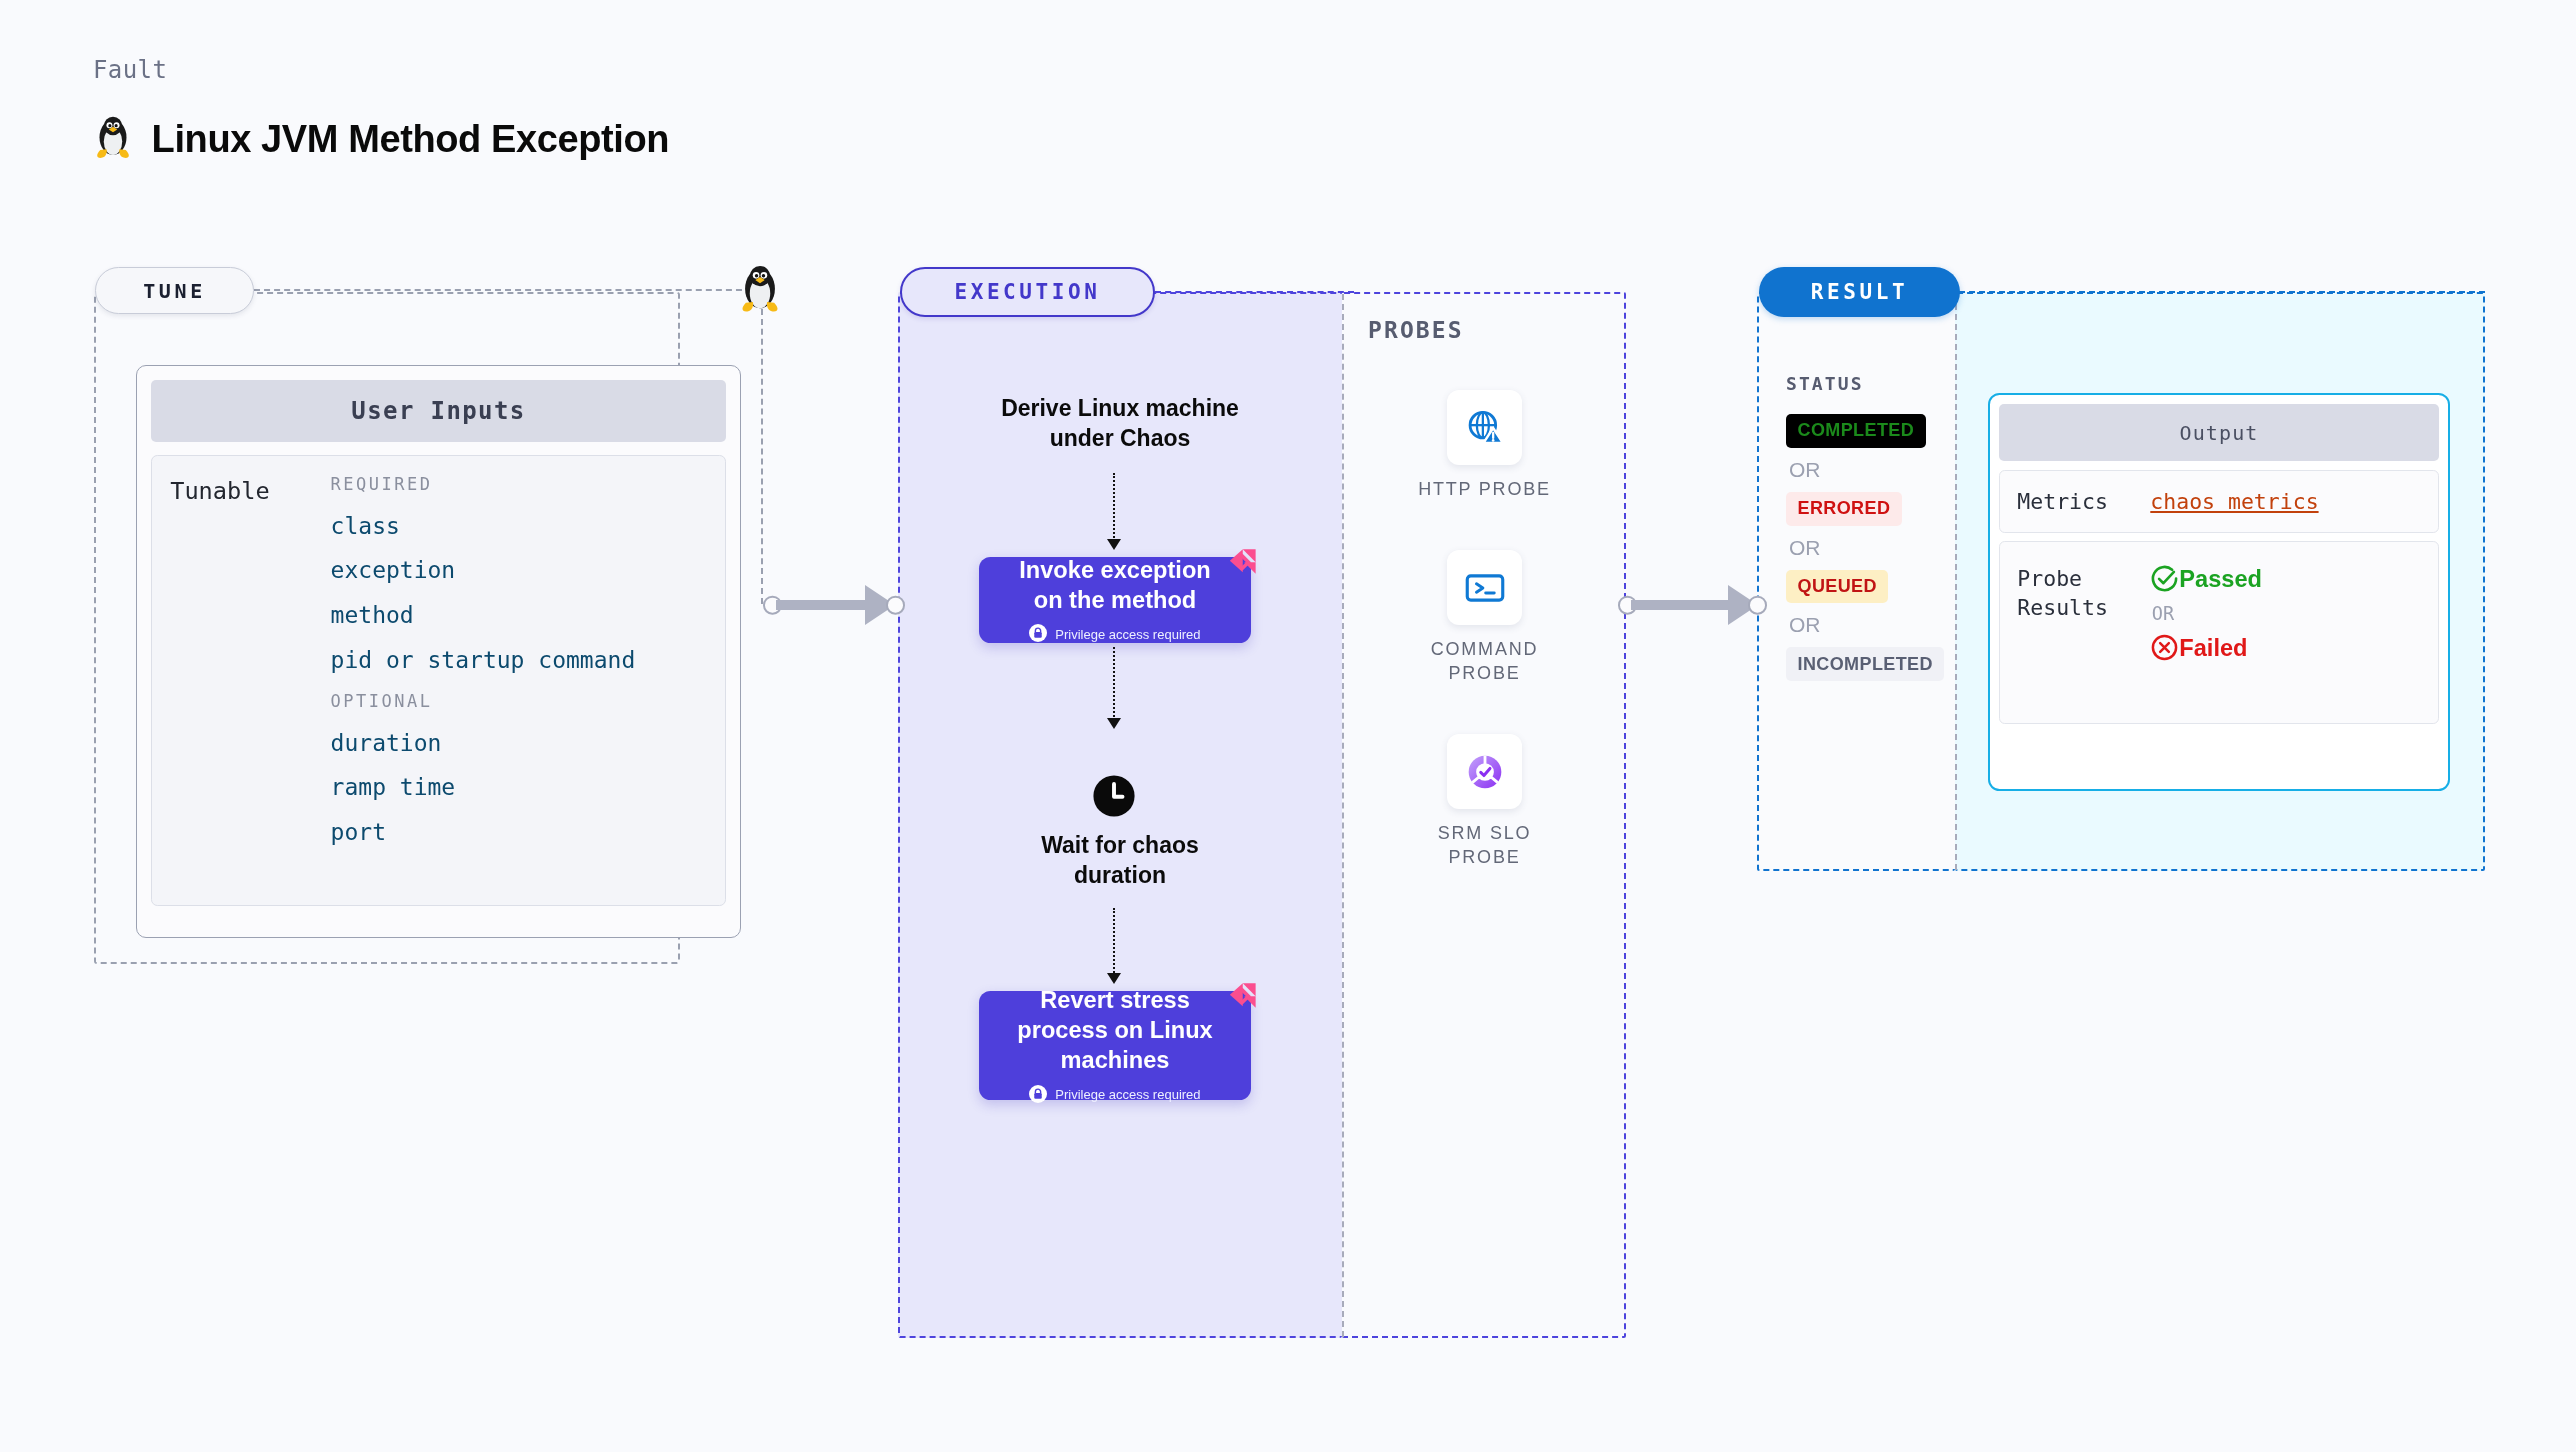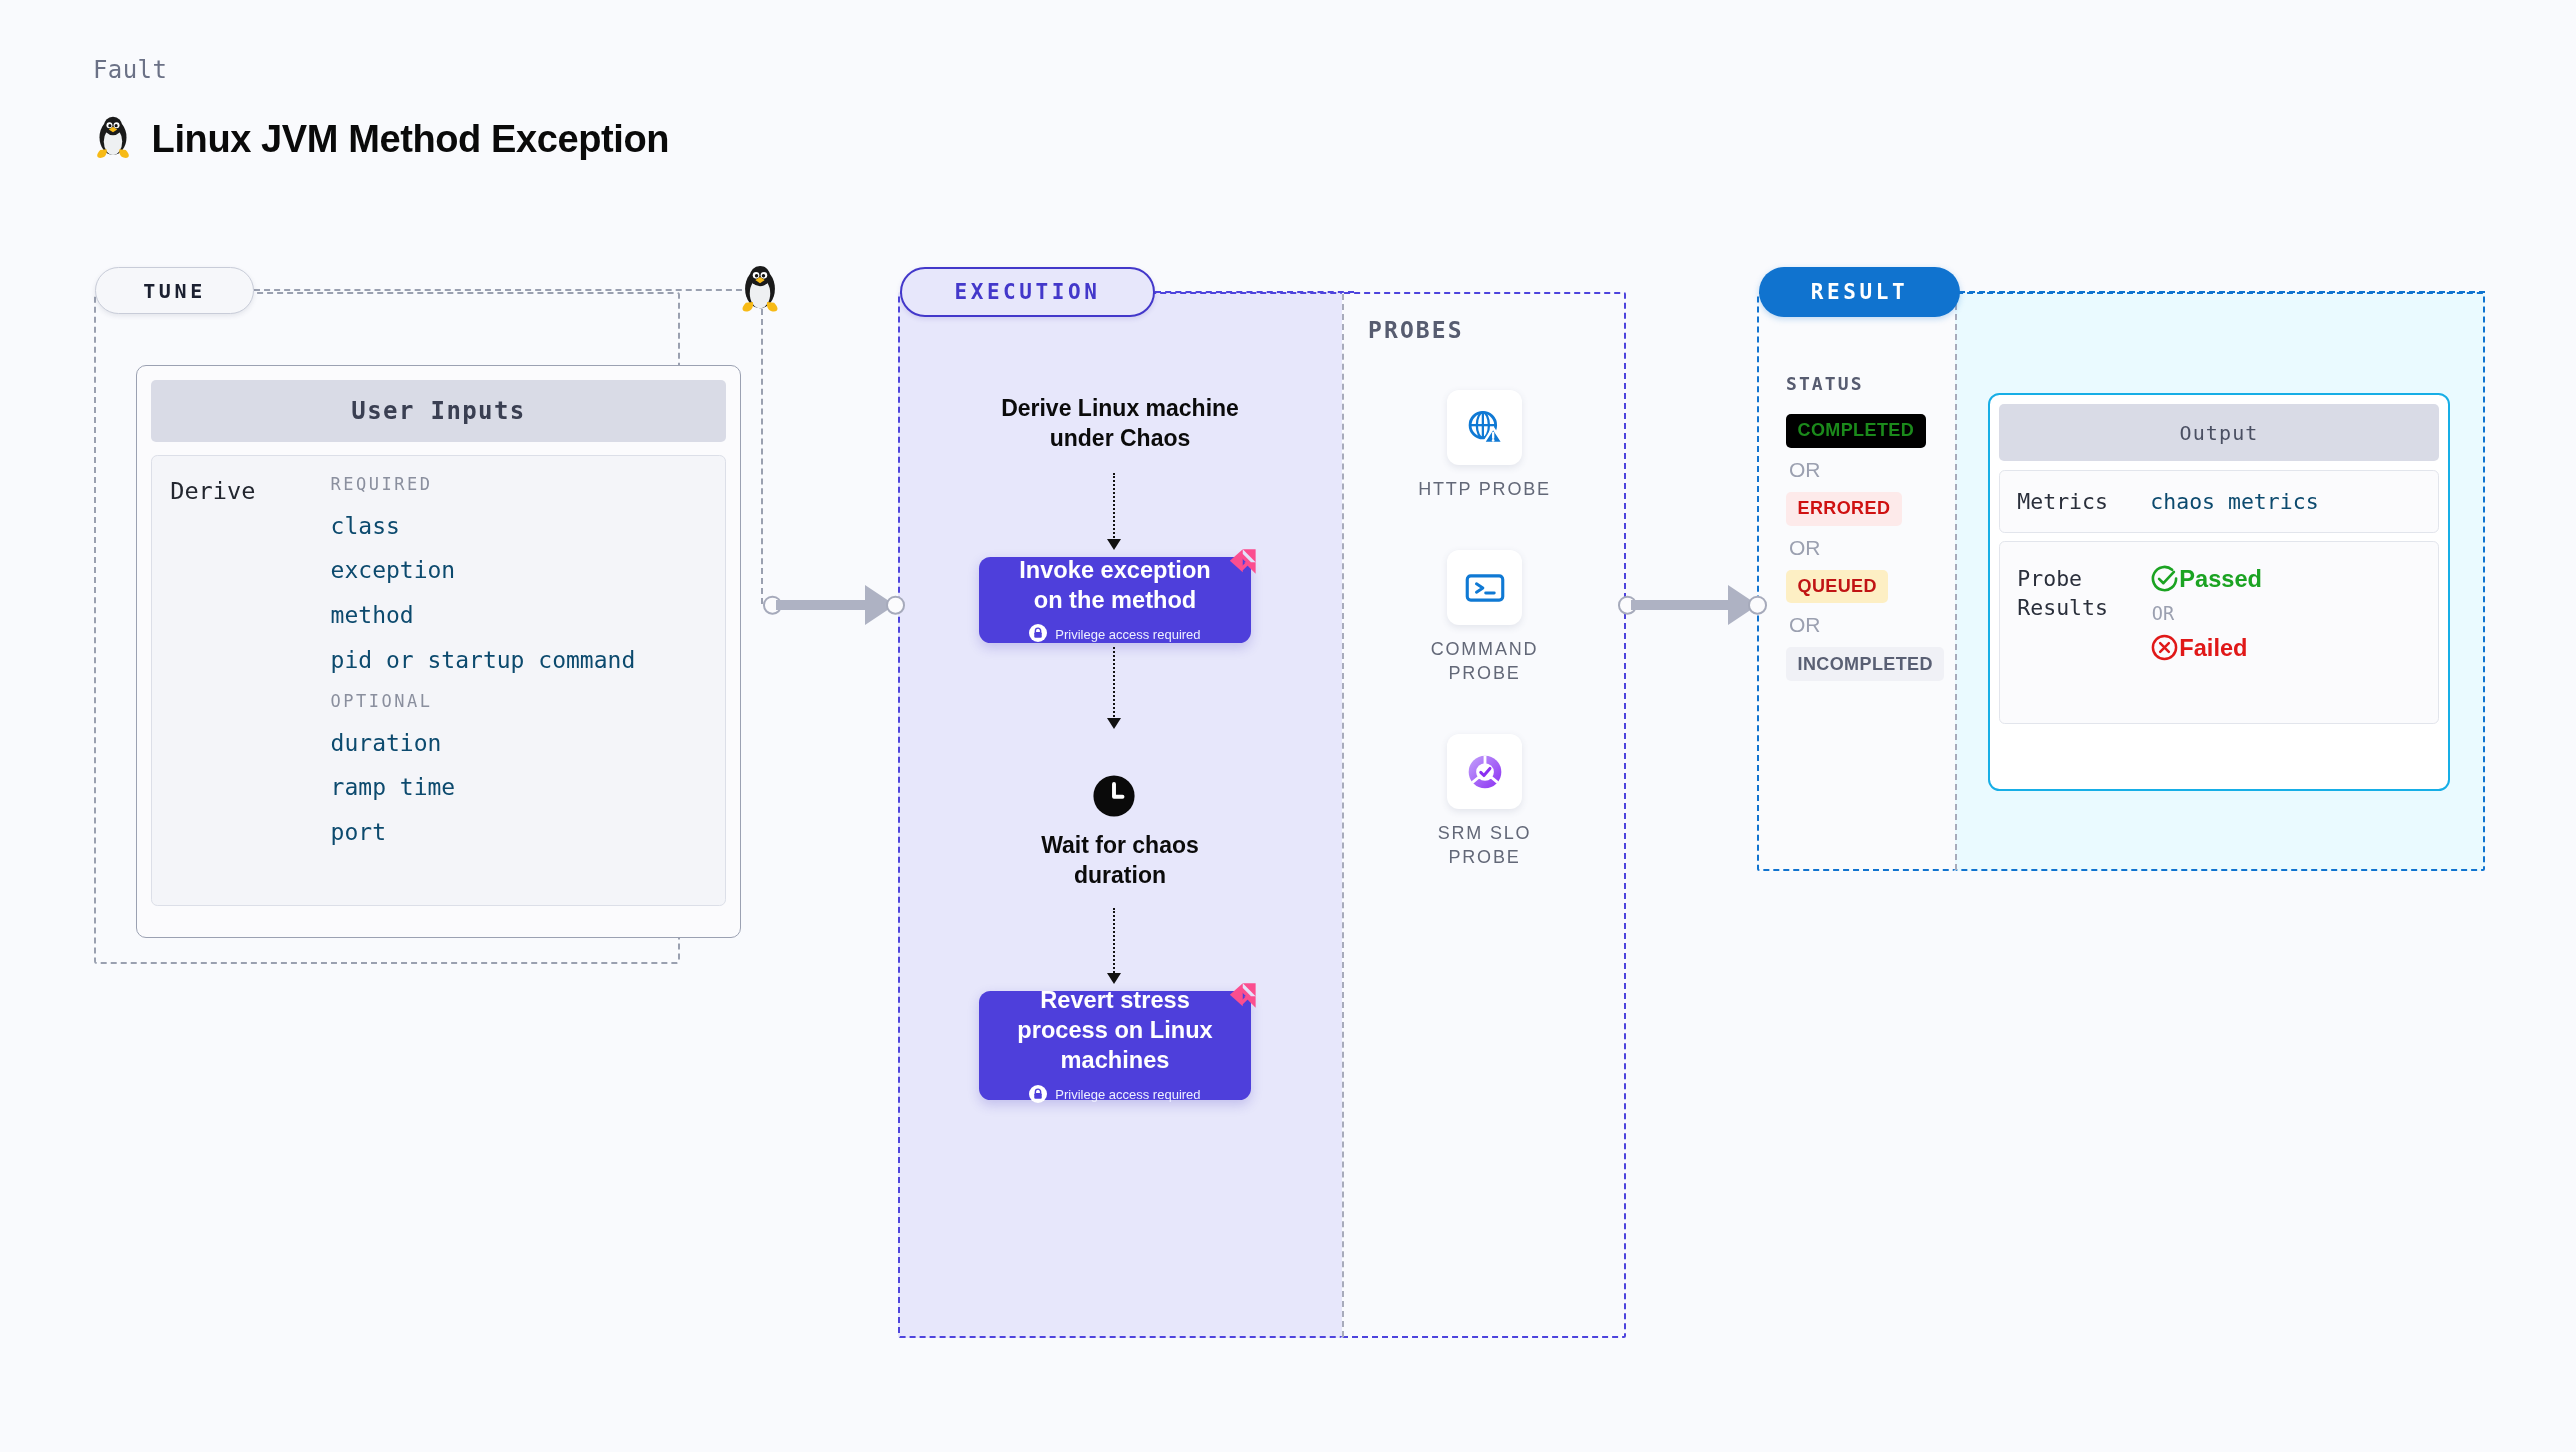--- a/index.html
+++ b/index.html
@@ -247,21 +247,21 @@
     margin-top: 8.6px; background: #fbfbfd;
     border: 1.4px solid #e2e5ec; border-radius: 5.7px;
     display: flex; align-items: center; padding: 15.8px 17px;
   }
   .out-key {
     width: 133px; font-family: "DejaVu Sans Mono", monospace;
     font-size: 21.5px; color: #2a2f3b; line-height: 1.35;
   }
   .out-val-metric {
     font-family: "DejaVu Sans Mono", monospace;
-    font-size: 21.5px; color: #0c4a6e;
+    font-size: 21.5px; color: #c2410c; text-decoration: underline;
   }
   .out-sub.tall { height: 183px; align-items: flex-start; padding-top: 21.5px; }
   .probe-res-col { display: flex; flex-direction: column; gap: 1.4px; }
   .res-line { display: flex; align-items: center; }
   .res-line .rtxt { font-size: 23.6px; font-weight: bold; }
   .res-or {
     font-family: "DejaVu Sans Mono", monospace;
     font-size: 18.6px; color: #9ba0b0; margin: 7.2px 0 7.2px 1.4px;
   }
 </style>
@@ -305,21 +305,21 @@
       <circle cx="32.4" cy="13.6" r="2.2" fill="#111"></circle>
       <path d="M22 19 L28 15 L34 19 L28 23 Z" fill="#f7ba16"></path>
       <path d="M10 48 C4 54 4 60 12 59 C18 58 20 52 19 47 Z" fill="#f7ba16"></path>
       <path d="M46 48 C52 54 52 60 44 59 C38 58 36 52 37 47 Z" fill="#f7ba16"></path>
     </svg>
   </div>
 
   <div class="userinputs-card">
     <div class="ui-header">User Inputs</div>
     <div class="ui-body">
-      <div class="ui-label">Derive</div>
+      <div class="ui-label">Tunable</div>
       <div class="ui-list">
         <div class="grp-title">REQUIRED</div>
         <div class="tunable-item">class</div>
         <div class="tunable-item">exception</div>
         <div class="tunable-item">method</div>
         <div class="tunable-item">pid or startup command</div>
         <div class="grp-title second">OPTIONAL</div>
         <div class="tunable-item">duration</div>
         <div class="tunable-item">ramp time</div>
         <div class="tunable-item">port</div>

